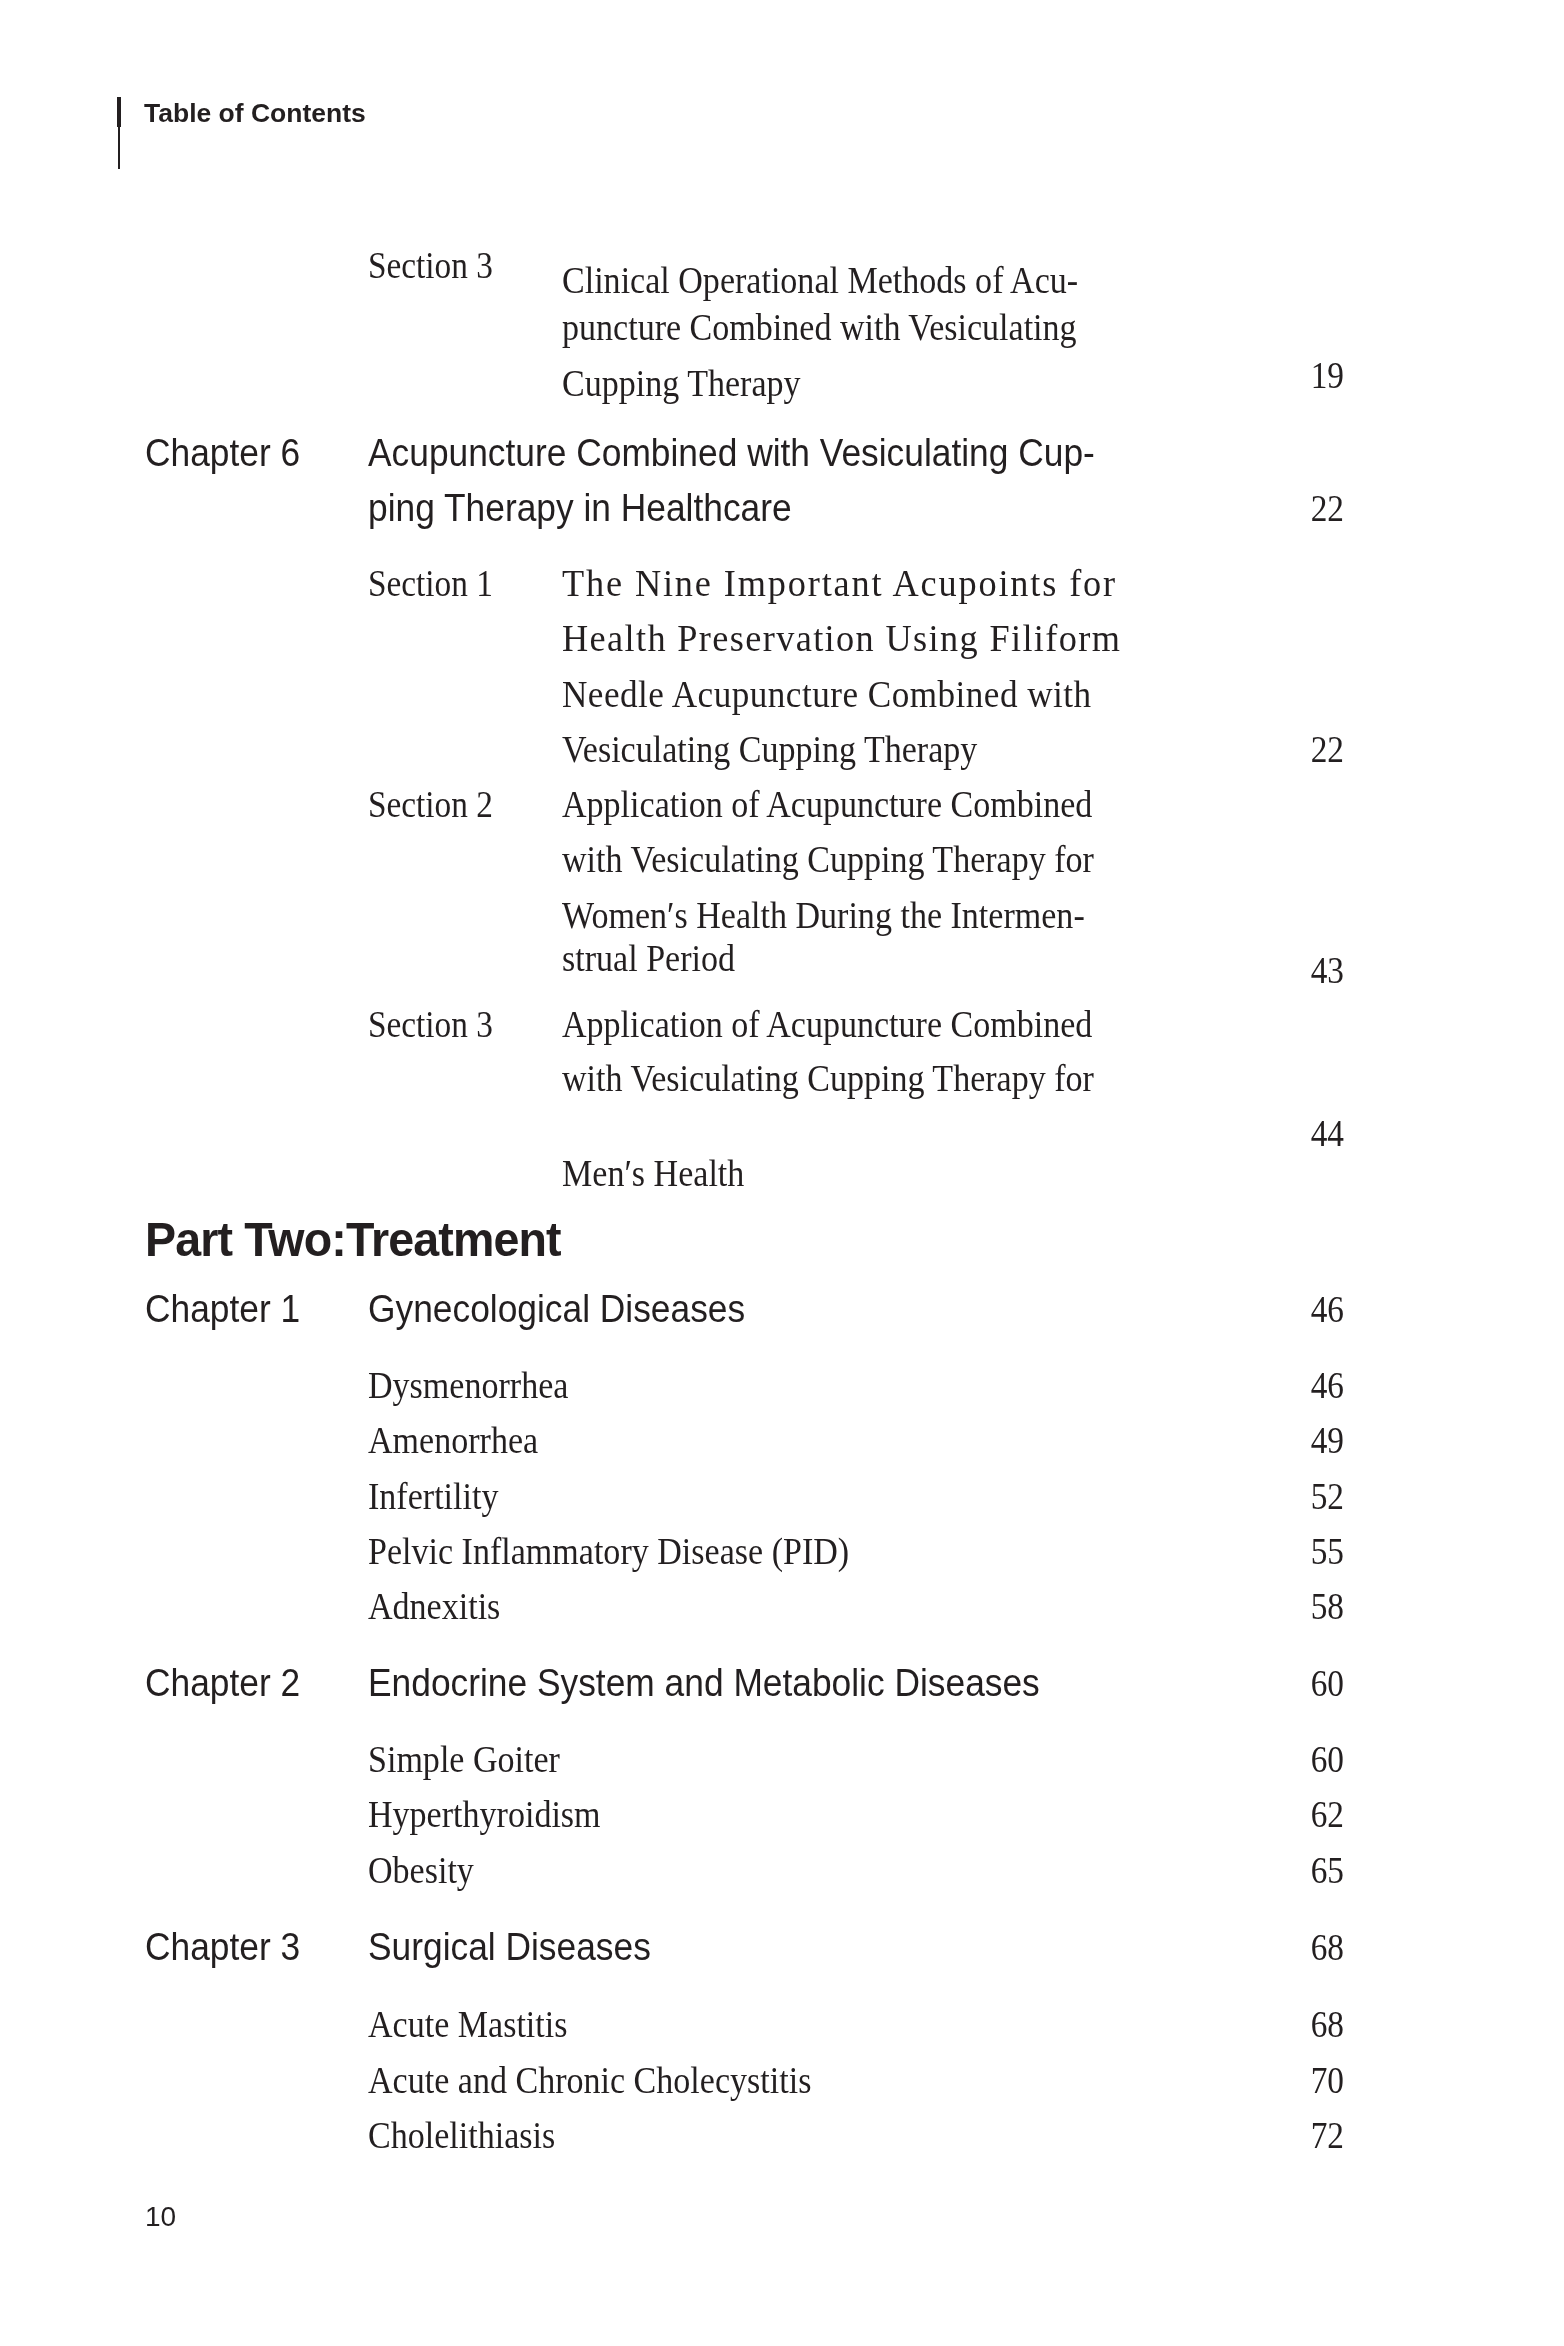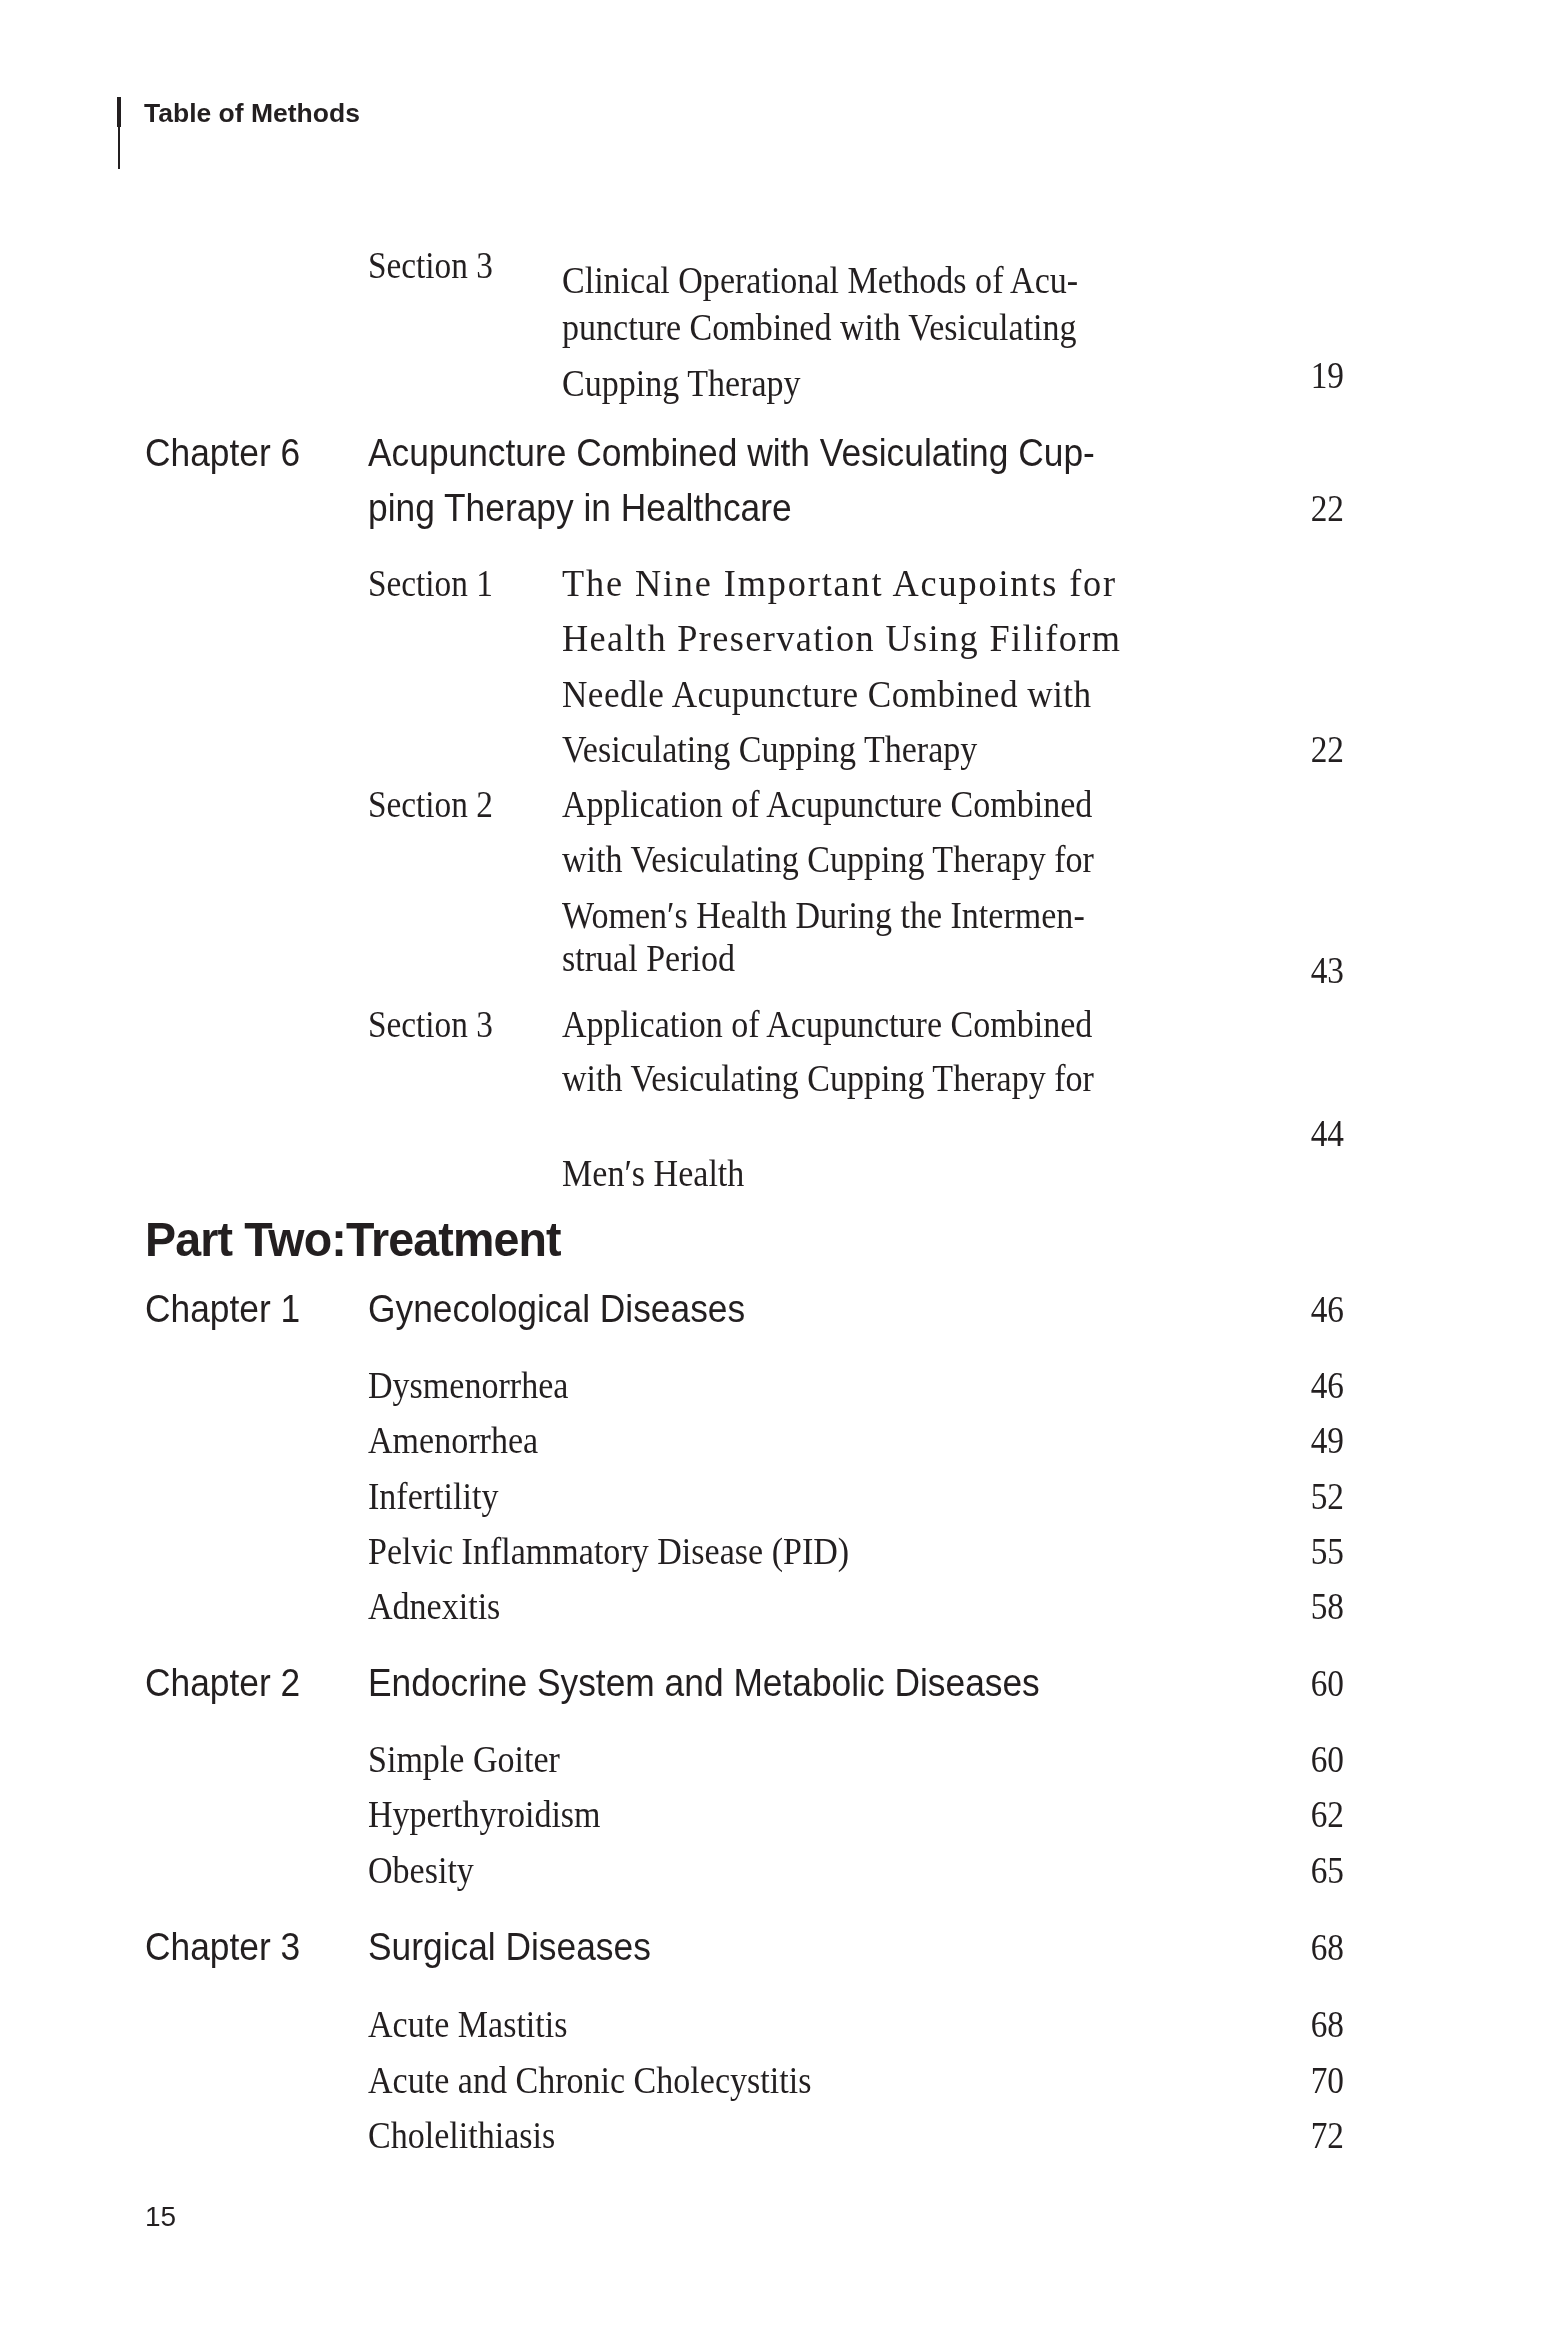--- a/index.html
+++ b/index.html
@@ -20,21 +20,21 @@
   .pg { right: 220px; font-size: 37px; text-align: right; transform: scaleX(0.9); transform-origin: right center; }
   .part { left: 145px; font-size: 49px; font-weight: bold; letter-spacing: -0.9px; transform: scaleX(0.95); transform-origin: left center; }
   .folio { left: 145px; top: 2201px; font-size: 28px; }
 </style>
 </head>
 <body>
 
 <div>
   <div class="header-bar"></div>
   <div class="header-bar-thick"></div>
-  <div class="abs sans header-title">Table of Methods</div>
+  <div class="abs sans header-title">Table of Contents</div>
 </div>
 
 <div>
   <div class="abs line serif sec-label" style="top:238px">Section 3</div>
   <div class="abs line serif sec-title" style="top:253px"><span style="transform:scaleX(0.92)">Clinical Operational Methods of Acu-</span></div>
   <div class="abs line serif sec-title" style="top:300px"><span style="transform:scaleX(0.92)">puncture Combined with Vesiculating</span></div>
   <div class="abs line serif sec-title" style="top:356px"><span style="transform:scaleX(0.92)">Cupping Therapy</span></div>
   <div class="abs line serif pg" style="top:348px">19</div>
 </div>
 
@@ -128,14 +128,14 @@
 </div>
 <div>
   <div class="abs line serif item" style="top:2053px">Acute and Chronic Cholecystitis</div>
   <div class="abs line serif pg" style="top:2053px">70</div>
 </div>
 <div>
   <div class="abs line serif item" style="top:2108px">Cholelithiasis</div>
   <div class="abs line serif pg" style="top:2108px">72</div>
 </div>
 
-<div class="abs sans folio">15</div>
+<div class="abs sans folio">10</div>
 
 
 </body></html>

